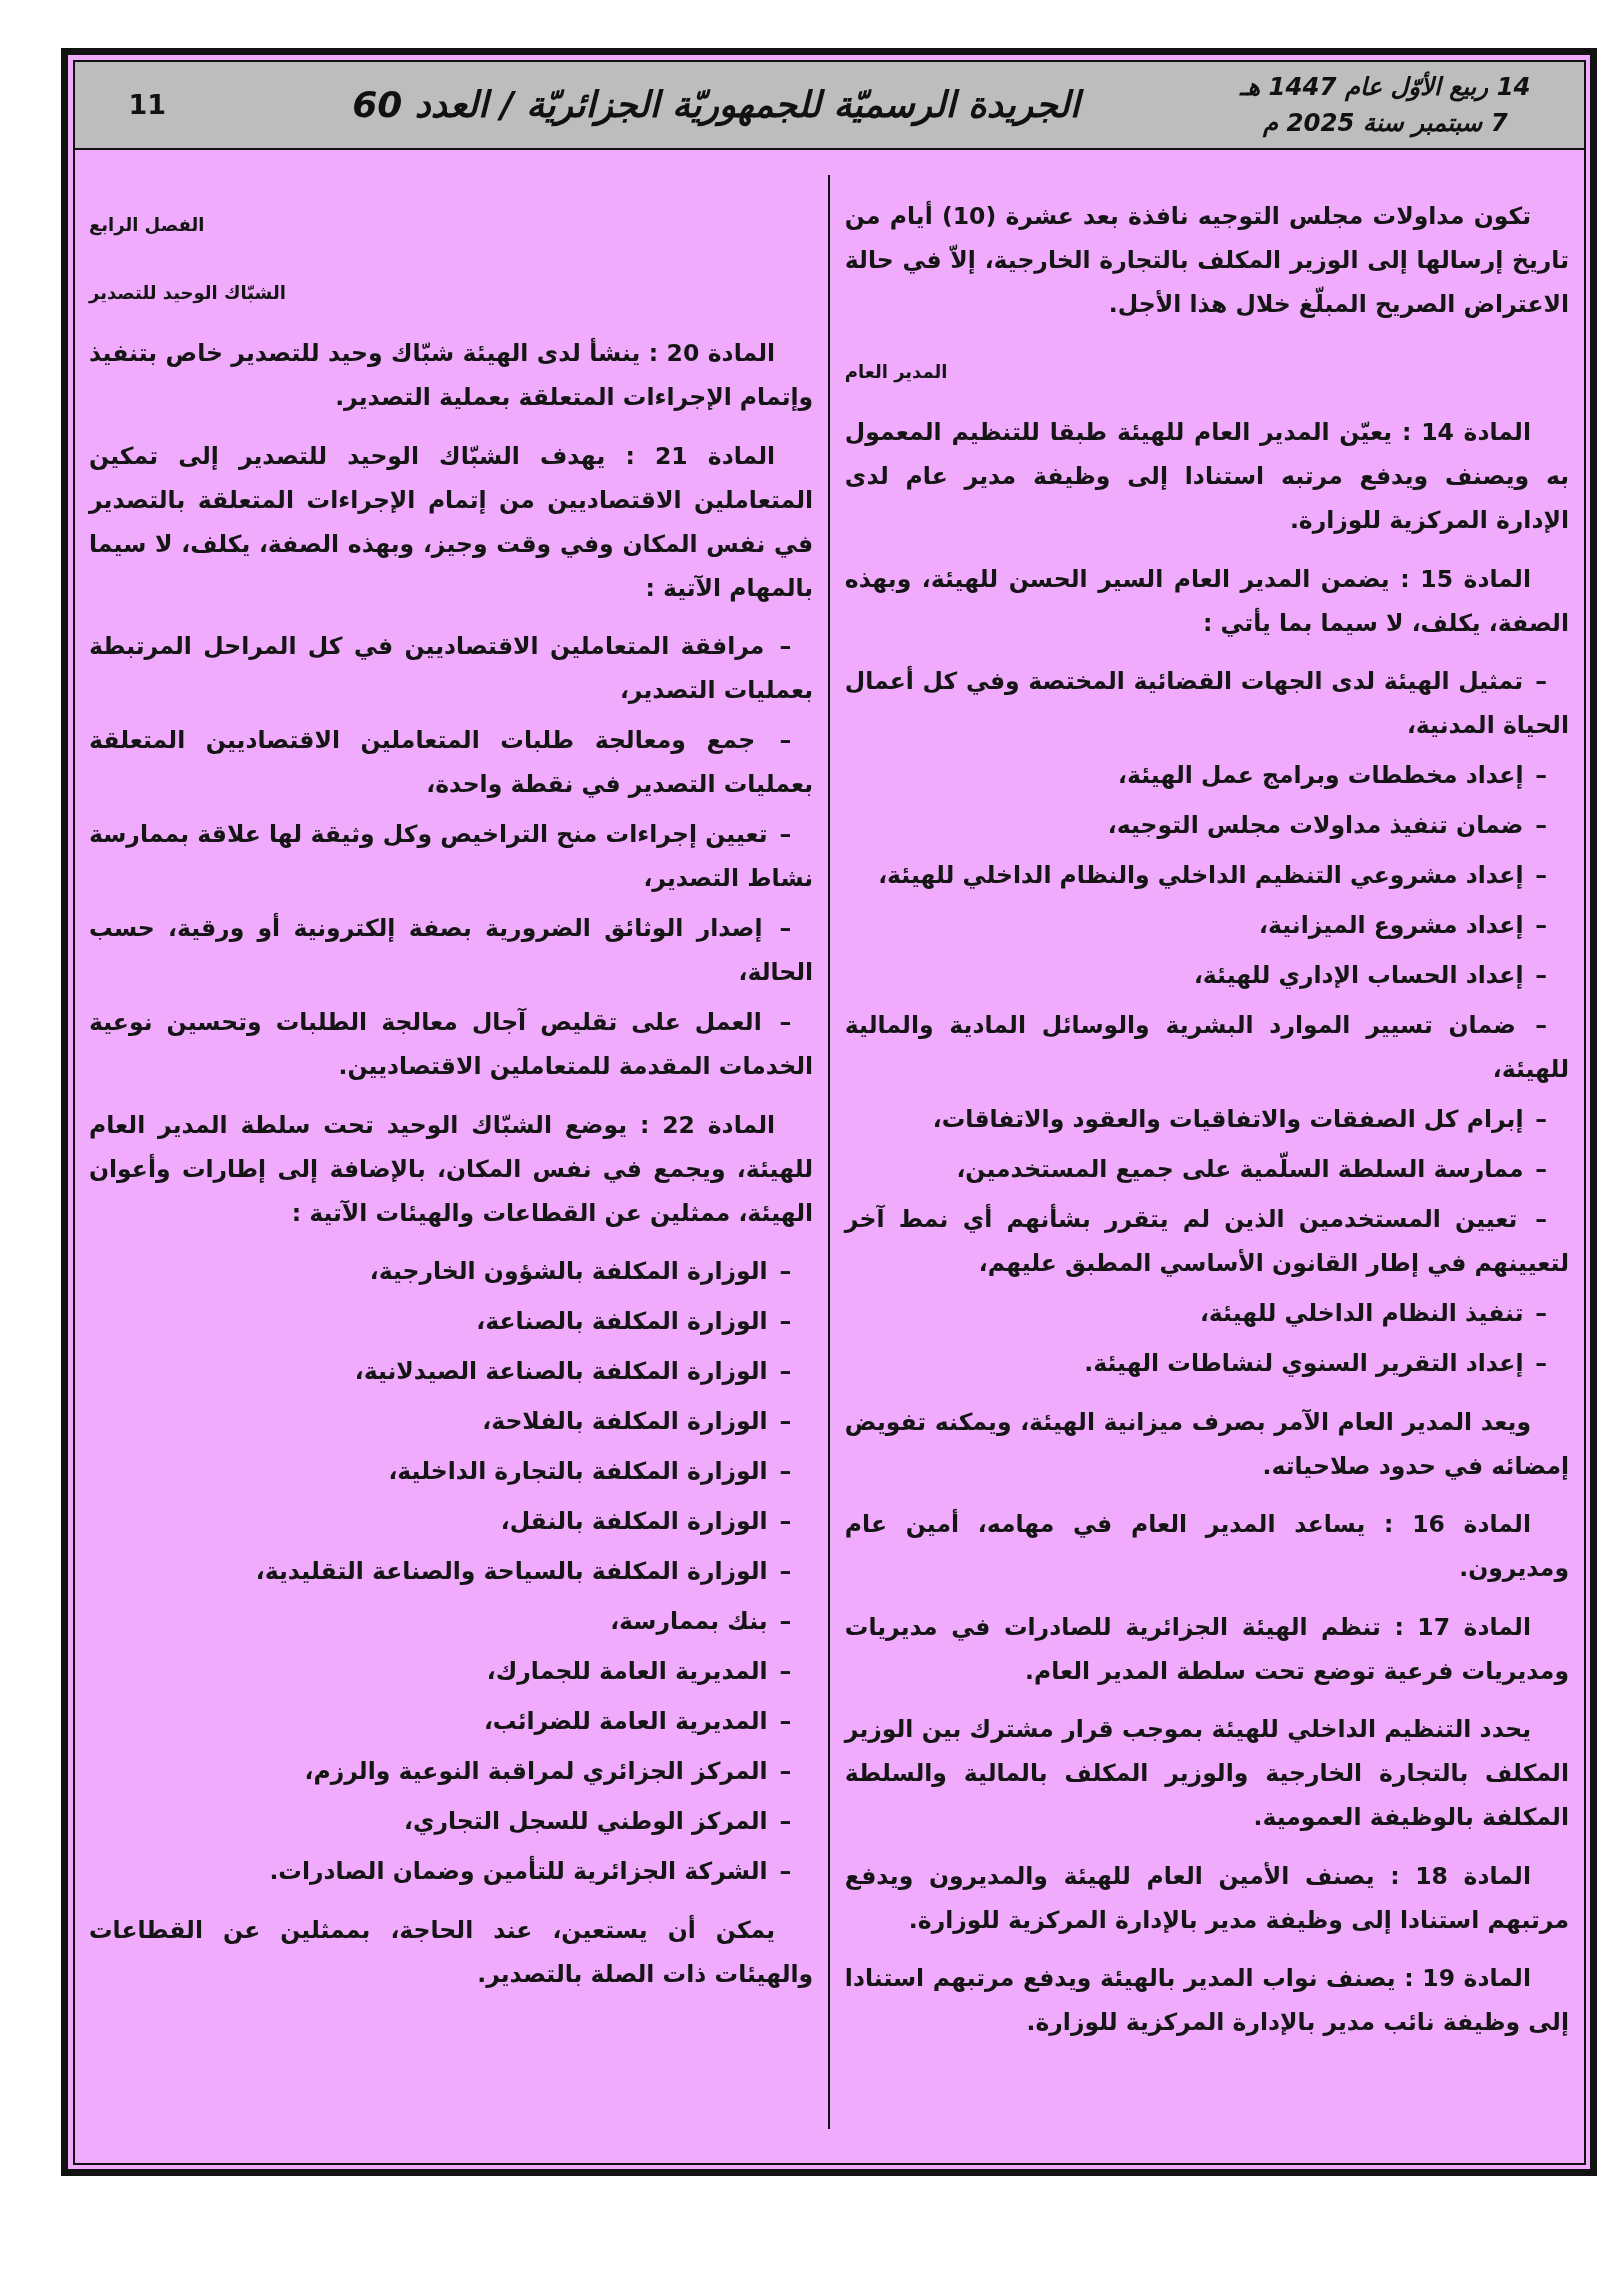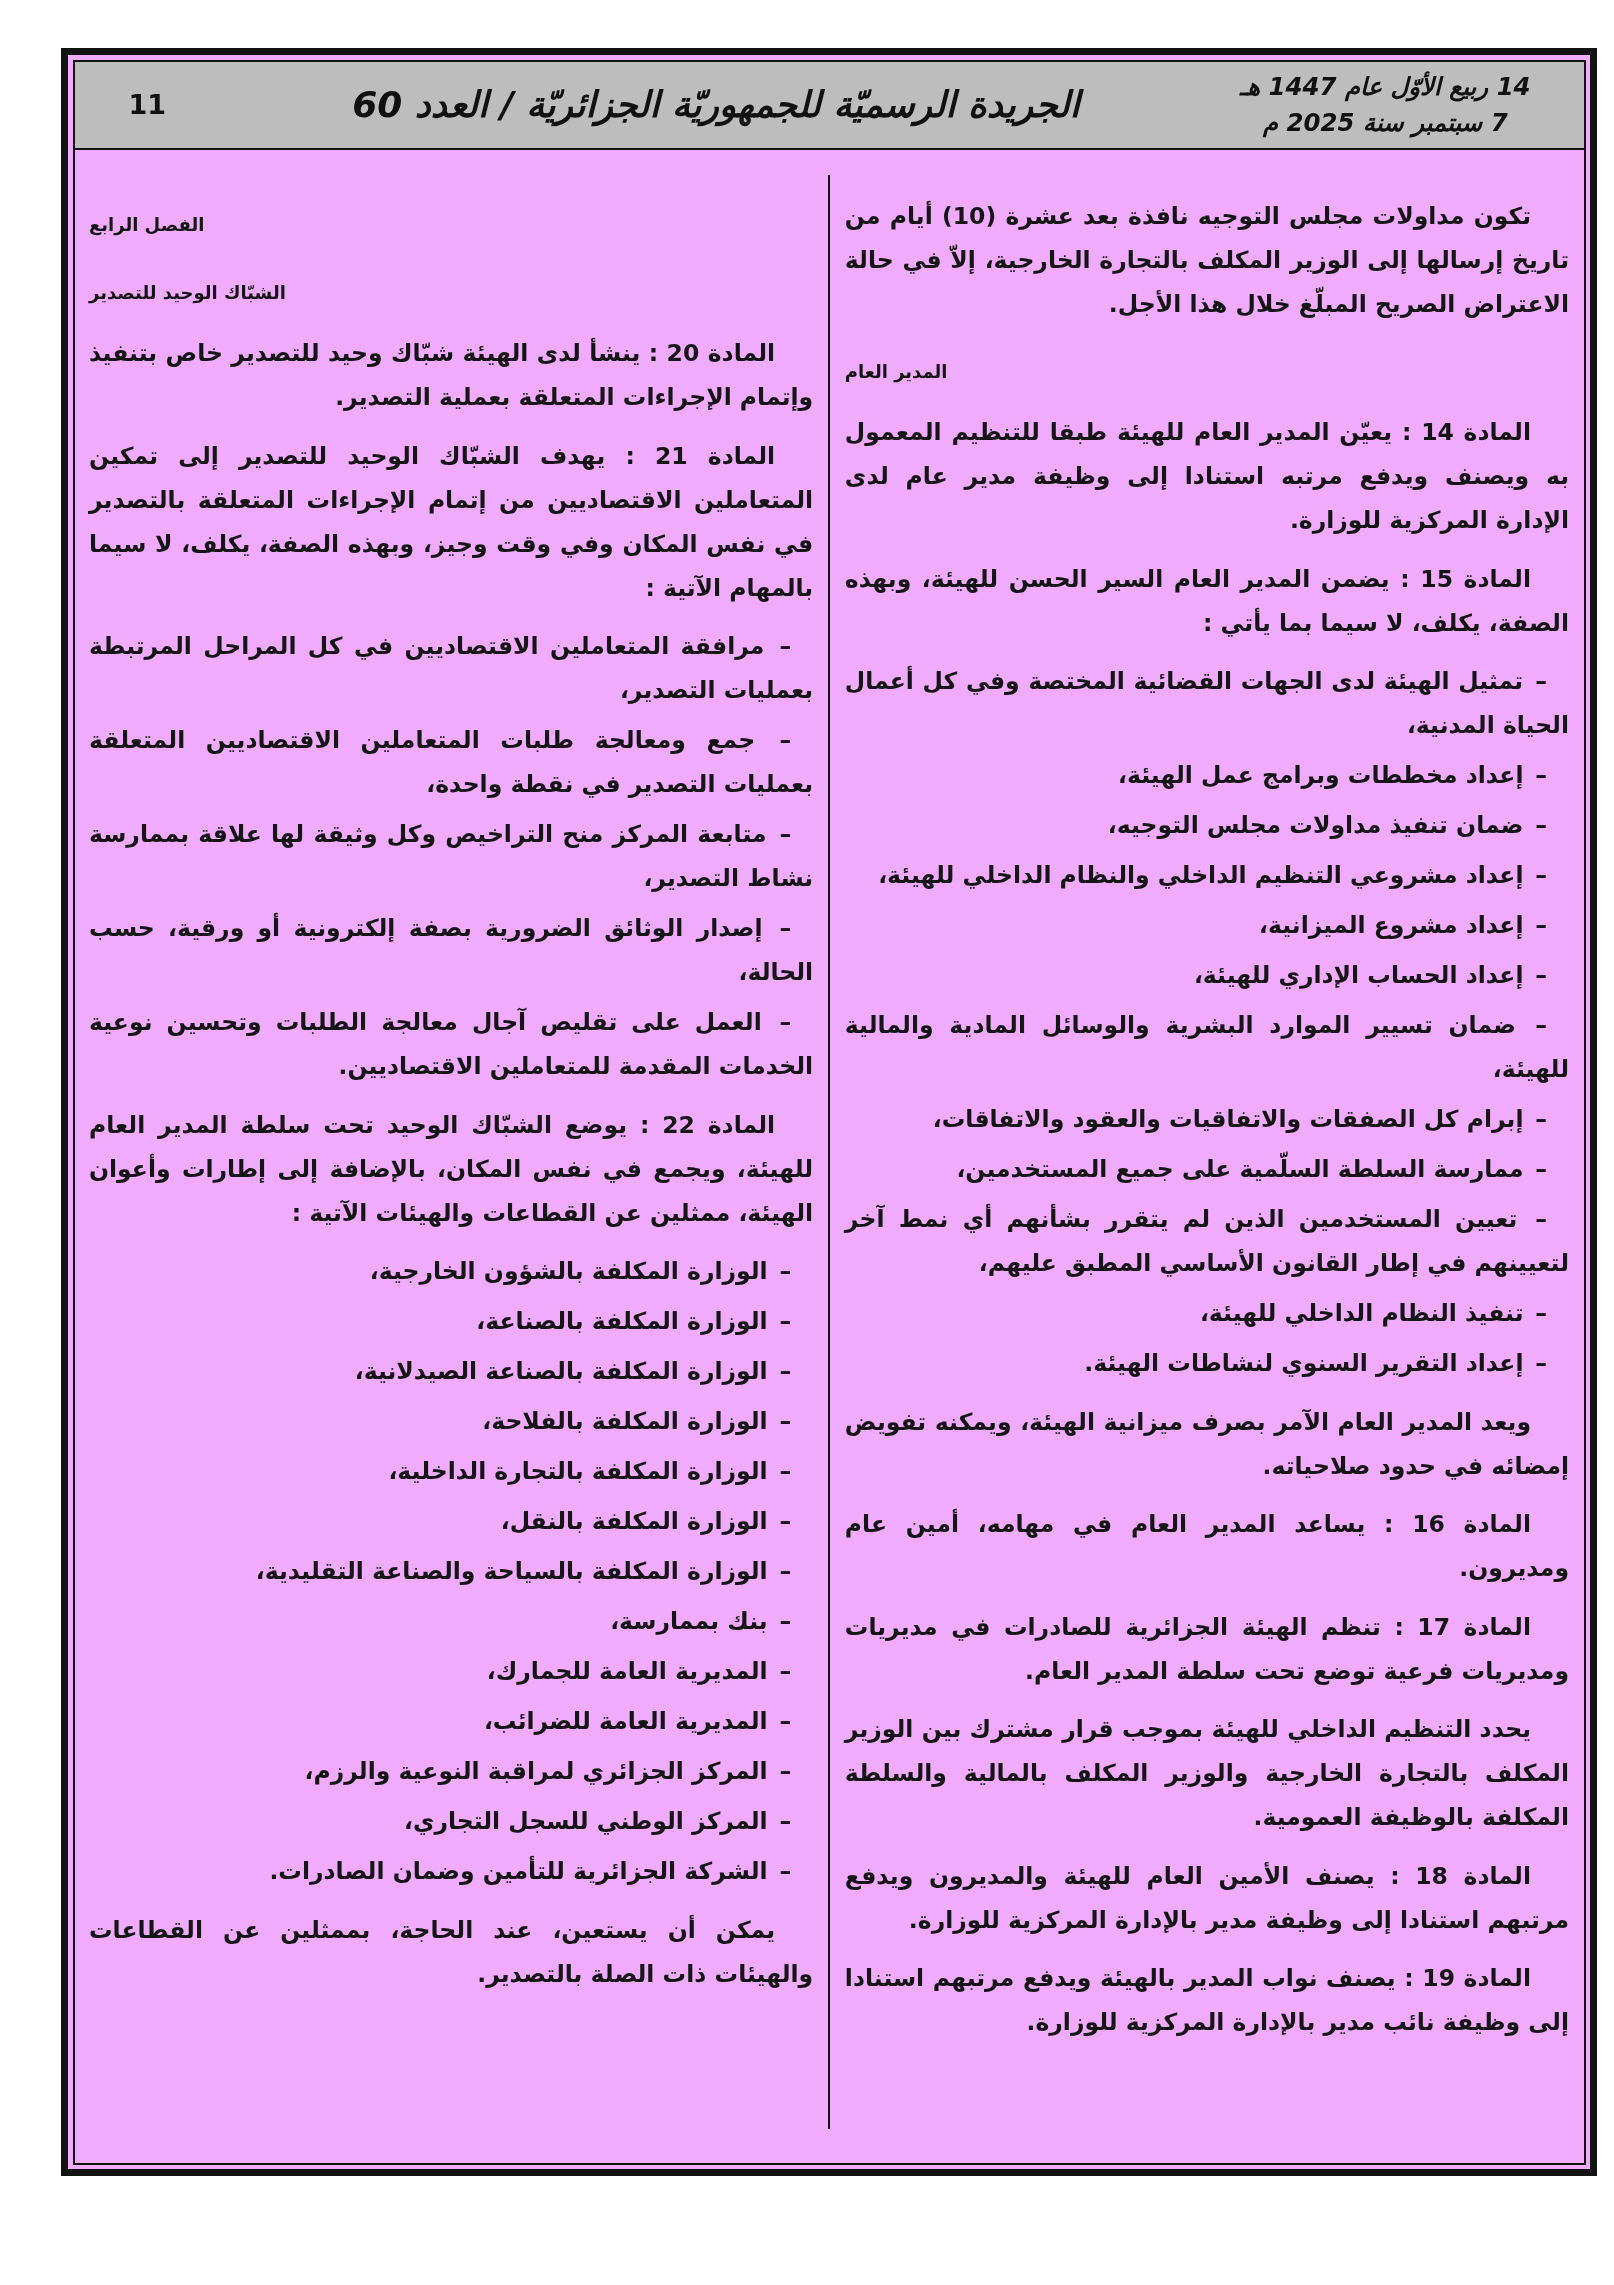--- a/index.html
+++ b/index.html
@@ -161,21 +161,21 @@
             <div class="para"><span class="article-label">المادة 19 :</span> <span>يصنف نواب المدير بالهيئة ويدفع مرتبهم استنادا إلى وظيفة نائب مدير بالإدارة المركزية للوزارة.</span></div>
           </div>
         <div class="col-divider"></div>
         <div class="col col-left" id="col-left">
             <div class="heading"><span>الفصل الرابع</span></div>
             <div class="heading"><span>الشبّاك الوحيد للتصدير</span></div>
             <div class="para"><span class="article-label">المادة 20 :</span> <span>ينشأ لدى الهيئة شبّاك وحيد للتصدير خاص بتنفيذ وإتمام الإجراءات المتعلقة بعملية التصدير.</span></div>
             <div class="para"><span class="article-label">المادة 21 :</span> <span>يهدف الشبّاك الوحيد للتصدير إلى تمكين المتعاملين الاقتصاديين من إتمام الإجراءات المتعلقة بالتصدير في نفس المكان وفي وقت وجيز، وبهذه الصفة، يكلف، لا سيما بالمهام الآتية :</span></div>
             <div class="list-item"><span class="dash">–</span> <span>مرافقة المتعاملين الاقتصاديين في كل المراحل المرتبطة بعمليات التصدير،</span></div>
             <div class="list-item"><span class="dash">–</span> <span>جمع ومعالجة طلبات المتعاملين الاقتصاديين المتعلقة بعمليات التصدير في نقطة واحدة،</span></div>
-            <div class="list-item"><span class="dash">–</span> <span>متابعة المركز منح التراخيص وكل وثيقة لها علاقة بممارسة نشاط التصدير،</span></div>
+            <div class="list-item"><span class="dash">–</span> <span>تعيين إجراءات منح التراخيص وكل وثيقة لها علاقة بممارسة نشاط التصدير،</span></div>
             <div class="list-item"><span class="dash">–</span> <span>إصدار الوثائق الضرورية بصفة إلكترونية أو ورقية، حسب الحالة،</span></div>
             <div class="list-item"><span class="dash">–</span> <span>العمل على تقليص آجال معالجة الطلبات وتحسين نوعية الخدمات المقدمة للمتعاملين الاقتصاديين.</span></div>
             <div class="para"><span class="article-label">المادة 22 :</span> <span>يوضع الشبّاك الوحيد تحت سلطة المدير العام للهيئة، ويجمع في نفس المكان، بالإضافة إلى إطارات وأعوان الهيئة، ممثلين عن القطاعات والهيئات الآتية :</span></div>
             <div class="list-item"><span class="dash">–</span> <span>الوزارة المكلفة بالشؤون الخارجية،</span></div>
             <div class="list-item"><span class="dash">–</span> <span>الوزارة المكلفة بالصناعة،</span></div>
             <div class="list-item"><span class="dash">–</span> <span>الوزارة المكلفة بالصناعة الصيدلانية،</span></div>
             <div class="list-item"><span class="dash">–</span> <span>الوزارة المكلفة بالفلاحة،</span></div>
             <div class="list-item"><span class="dash">–</span> <span>الوزارة المكلفة بالتجارة الداخلية،</span></div>
             <div class="list-item"><span class="dash">–</span> <span>الوزارة المكلفة بالنقل،</span></div>
             <div class="list-item"><span class="dash">–</span> <span>الوزارة المكلفة بالسياحة والصناعة التقليدية،</span></div>

